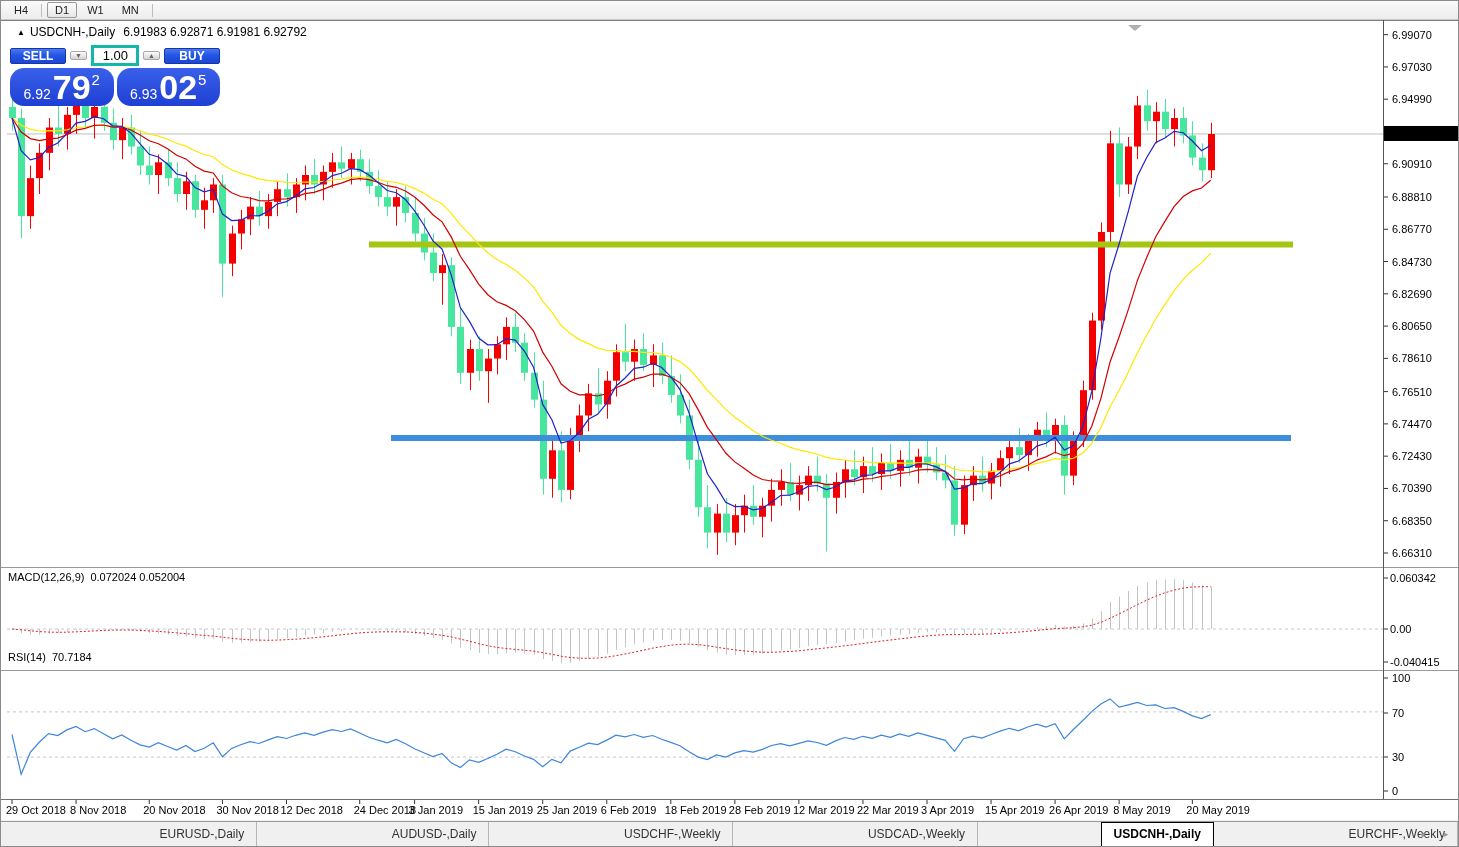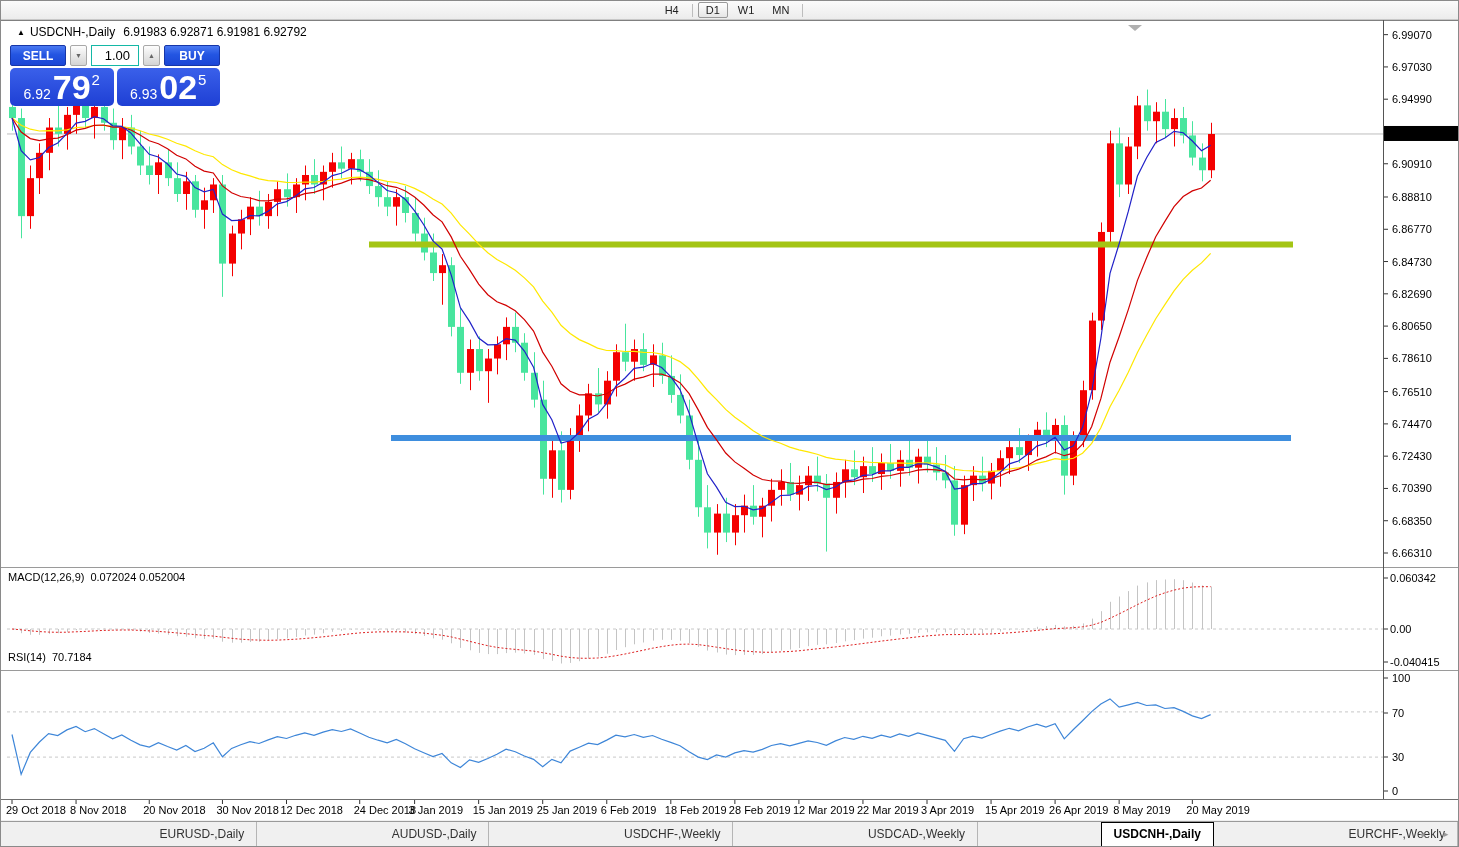--- a/index.html
+++ b/index.html
@@ -3,42 +3,42 @@
 <meta charset="utf-8">
 <style>
   html,body{margin:0;padding:0;background:#e8e8e8;}
   body{font-family:"Liberation Sans",sans-serif;}
   #stage{position:relative;width:1459px;height:847px;background:#f0f0f0;overflow:hidden;border:1px solid #8a8a8a;box-sizing:border-box;}
   #chart-svg{position:absolute;left:0;top:0;}
   #chart-svg text{font-family:"Liberation Sans",sans-serif;font-size:11px;fill:#000;}
 
   
   #toolbar{position:absolute;left:0;top:0;width:100%;height:19px;background:linear-gradient(#fbfbfb,#ececec);
-    border-bottom:1px solid #c8c8c8;display:flex;align-items:center;padding-left:4px;box-sizing:border-box;z-index:5;justify-content:center;}
+    border-bottom:1px solid #c8c8c8;display:flex;align-items:center;padding-left:4px;box-sizing:border-box;z-index:5;}
   .tf-btn{font-size:11px;color:#222;padding:1px 7px;margin:0 1px;border:1px solid transparent;border-radius:2px;cursor:default;}
   .tf-btn.active{background:linear-gradient(#ffffff,#e6e6e6);border:1px solid #9a9a9a;}
   .tf-sep{width:1px;height:13px;background:#bdbdbd;margin:0 4px;}
 
   
   #chart-title{position:absolute;left:16px;top:24px;font-size:12px;color:#000000;z-index:4;white-space:nowrap;}
   #chart-title .collapse{font-size:8px;margin-right:5px;vertical-align:1px;}
   #chart-title .ohlc{margin-left:8px;}
 
   
   #trade-panel{position:absolute;left:9px;top:44px;width:210px;z-index:4;}
-  .tp-row1{display:flex;height:21px;gap:4px;}
+  .tp-row1{display:flex;height:21px;gap:4px;align-items:center;}
   .btn-sell,.btn-buy{flex:0 0 54px;background:linear-gradient(180deg,#4a79f2,#2355e2 45%,#1b46d6);color:#fff;
     font-size:12px;font-weight:bold;display:flex;align-items:center;justify-content:center;border:1px solid #1636a8;border-radius:2px;}
   .vol-spin{flex:0 0 15px;background:linear-gradient(#fdfdfd,#d4d4d4);border:1px solid #a8a8a8;color:#666;
     display:flex;align-items:center;justify-content:center;border-radius:2px;}
   .vol-spin span{font-size:7px;}
-  .vol-input{flex:1;min-width:0;border:1px solid #14b8a6;font-family:"Liberation Sans",sans-serif;font-size:13px;
+  .vol-input{flex:1;min-width:0;border:3px solid #14b8a6;font-family:"Liberation Sans",sans-serif;font-size:13px;
     text-align:right;padding:0 8px 0 0;outline:none;}
   .tp-row2{display:flex;gap:3px;margin-top:2px;height:38px;}
-  .price-box{flex:1;background:linear-gradient(180deg,#3a60ea,#1e3fd4);border-radius:5px;color:#fff;
+  .price-box{flex:1;background:linear-gradient(180deg,#3a60ea,#1e3fd4);border-radius:14px;color:#fff;
     display:flex;align-items:flex-end;justify-content:center;padding-bottom:4px;}
   .pp-small{font-size:14px;margin-right:2px;line-height:1.1;}
   .pp-big{font-size:34px;line-height:0.82;font-weight:700;}
   .pp-sup{font-size:15px;align-self:flex-start;margin-top:3px;margin-left:1px;}
 
   
   .pane-label{position:absolute;left:7px;font-size:11px;color:#000;z-index:4;white-space:nowrap;}
   .pane-label .vals{margin-left:6px;}
 
   

